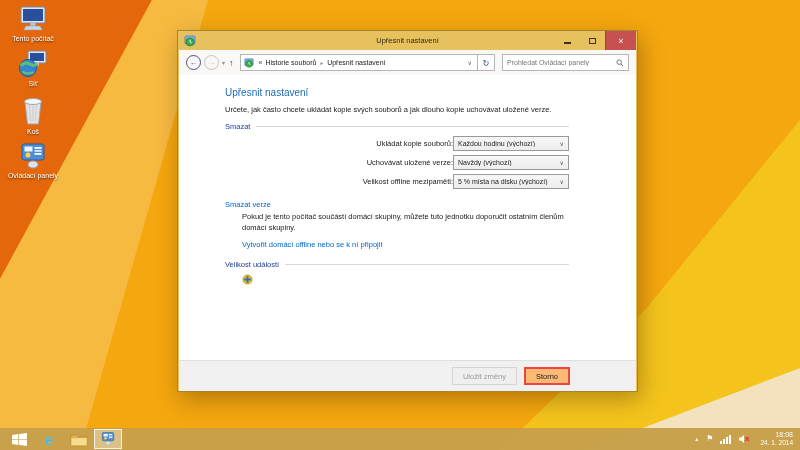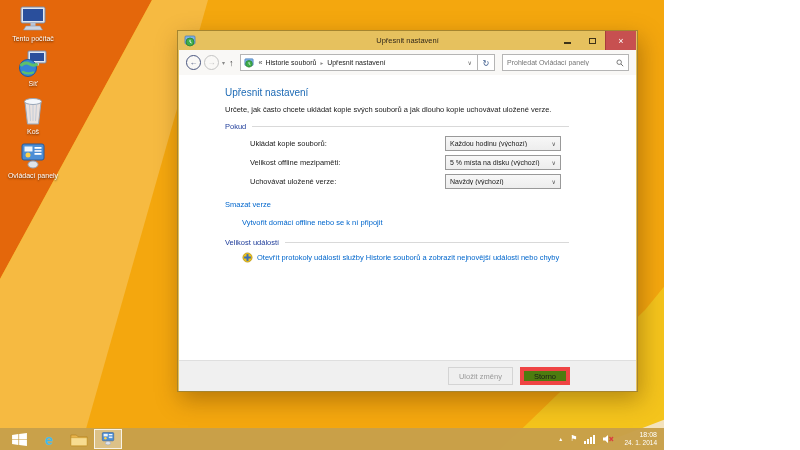--- a/index.html
+++ b/index.html
@@ -1,19 +1,19 @@
 <!DOCTYPE html>
 <html><head>
 <meta charset="utf-8">
 <style>
   * { margin:0; padding:0; box-sizing:border-box; }
   html,body { width:800px; height:450px; overflow:hidden; }
   body { font-family:"Liberation Sans","DejaVu Sans",sans-serif; }
 
-  .screen { position:relative; width:664px; height:450px; background:#f4a70e; overflow:hidden; }
+  .screen { position:relative; width:800px; height:450px; background:#f4a70e; overflow:hidden; }
 
   
   .wp { position:absolute; inset:0; }
   .wp-dark   { background:#e4670b; clip-path:polygon(0 0, 152px 0, 0 279px); }
   .wp-band   { background:#f6ba41; clip-path:polygon(152px 0, 208px 0, 80px 450px, 0 450px, 0 279px); }
   .wp-gold   { background:#f4c41c; clip-path:polygon(645px 310px, 800px 120px, 800px 450px, 500px 450px); }
   .wp-cream  { background:#f3e2bd; clip-path:polygon(585px 450px, 800px 368px, 800px 450px); }
 
   
   .desk-icons { position:absolute; left:2px; top:6px; width:62px; display:flex; flex-direction:column; }
@@ -55,41 +55,41 @@
                      font-family:"Liberation Sans","DejaVu Sans",sans-serif; }
   .searchbox input::placeholder { color:#767676; }
 
   .window-body { position:relative; background:#fff; height:316px; padding:8px 67px 0 46px; }
   .page-h1 { font-size:10px; font-weight:normal; color:#1d6ab5; margin:4px 0 7px; }
   .page-intro { font-size:7.5px; color:#1a1a1a; margin-bottom:8px; }
   .group-hdr { display:flex; align-items:center; margin:6px 0 5px; }
   .group-hdr .ghl { font-size:7.5px; color:#23409c; white-space:nowrap; }
   .group-hdr .gline { flex:1; height:1px; background:#d9d9d9; margin-left:6px; }
 
-  .setting-row { display:flex; align-items:center; justify-content:space-between; margin:4px 8px; height:15px;gap:44px; }
+  .setting-row { display:flex; align-items:center; justify-content:flex-end; margin:4px 0; height:15px; }
   .setting-row .lbl { font-size:7.5px; color:#1a1a1a; margin-left:17px; }
   .combo { width:116px; height:15px; border:1px solid #999; background:linear-gradient(#f7f7f7,#ededed);
            display:flex; align-items:center; padding:0 4px; }
   .combo .cval { flex:1; font-size:7px; color:#1a1a1a; white-space:nowrap; overflow:hidden; }
   .combo .cchev { font-size:6px; color:#555; }
 
   .link { font-size:7.5px; color:#0066cc; text-decoration:none; }
   .right-link-row { text-align:left; margin-top:2px; }
   .indent { margin-left:17px; }
   .hg-text { font-size:7.5px; color:#1a1a1a; line-height:11px; max-width:356px; }
   .evt-row { display:flex; align-items:center; margin-top:3px; }
   .evt-row svg { margin-right:4px; flex:none; }
 
   .footer-bar { position:absolute; left:0; right:0; bottom:0; height:31px; background:#f0f0f0;
                 border-top:1px solid #dfdfdf; display:flex; align-items:center; justify-content:flex-end;
                 padding-right:66px; gap:7px; }
   .btn { height:18px; font-size:7.5px; display:flex; align-items:center; justify-content:center;
          font-family:Liberation Sans, sans-serif; padding:0 10px; }
   .btn-disabled { background:#efefef; border:1px solid #d4d4d4; color:#9a9a9a; }
-  .btn-normal { background:#4d7c0f; border:4px solid #ef4444; color:#1a1a1a; }
+  .btn-normal { background:#fdba74; border:2px solid #ef4444; color:#1a1a1a; }
 
   
   .taskbar { position:absolute; left:0; right:0; bottom:0; height:22px; background:rgba(199,160,74,.97);
              display:flex; align-items:center; padding:0 4px; }
   .tb-item { height:22px; display:flex; align-items:center; justify-content:center; width:30px; }
   .tb-start svg { display:block; }
   .ie-e { font-size:15px; font-weight:bold; color:#3fb7ea; line-height:1; text-shadow:0 0 1px rgba(255,255,255,.4); }
   .tb-active { width:28px; height:20px; background:rgba(255,255,255,.35); border:1px solid rgba(255,255,255,.8); }
   .tray { margin-left:auto; display:flex; align-items:center; gap:7px; padding-right:3px; }
   .tray-glyph { color:#fff; line-height:1; }
@@ -205,65 +205,65 @@
           <path d="M6.2 6.2 L9 9" stroke="#6b6b6b" stroke-width="1.2"></path>
         </svg>
       </div>
     </div>
 
     <div class="window-body">
       <h1 class="page-h1">Upřesnit nastavení</h1>
       <p class="page-intro">Určete, jak často chcete ukládat kopie svých souborů a jak dlouho kopie uchovávat uložené verze.</p>
 
       <div class="group-hdr">
-        <span class="ghl">Pokud</span>
+        <span class="ghl">Smazat</span>
         <span class="gline"></span>
       </div>
 
       <div class="setting-row">
         <span class="lbl">Ukládat kopie souborů:</span>
         <div class="combo">
           <span class="cval">Každou hodinu (výchozí)</span>
           <span class="cchev">∨</span>
         </div>
       </div>
       <div class="setting-row">
+        <span class="lbl">Uchovávat uložené verze:</span>
+        <div class="combo">
+          <span class="cval">Navždy (výchozí)</span>
+          <span class="cchev">∨</span>
+        </div>
+      </div>
+      <div class="setting-row">
         <span class="lbl">Velikost offline mezipaměti:</span>
         <div class="combo">
           <span class="cval">5 % místa na disku (výchozí)</span>
           <span class="cchev">∨</span>
         </div>
       </div>
-      <div class="setting-row">
-        <span class="lbl">Uchovávat uložené verze:</span>
-        <div class="combo">
-          <span class="cval">Navždy (výchozí)</span>
-          <span class="cchev">∨</span>
-        </div>
-      </div>
 
       <div class="right-link-row">
         <a href="#" class="link">Smazat verze</a>
       </div>
 
+      <p class="hg-text indent">Pokud je tento počítač součástí domácí skupiny, můžete tuto jednotku doporučit ostatním členům domácí skupiny.</p>
       <div class="indent">
         <a href="#" class="link">Vytvořit domácí offline nebo se k ní připojit</a>
       </div>
 
       <div class="group-hdr" style="margin-top:9px;">
         <span class="ghl">Velikost událostí</span>
         <span class="gline"></span>
       </div>
       <div class="evt-row indent">
         <svg width="11" height="11" viewBox="0 0 12 12">
           <circle cx="6" cy="6" r="5" fill="#f0c419" stroke="#b38f12" stroke-width="0.8"></circle>
           <rect x="4.9" y="2.3" width="2.2" height="7.4" fill="#3b6fb5"></rect>
           <rect x="2.3" y="4.9" width="7.4" height="2.2" fill="#3b6fb5"></rect>
         </svg>
-        <a href="#" class="link">Otevřít protokoly událostí služby Historie souborů a zobrazit nejnovější události nebo chyby</a>
       </div>
 
       <div class="footer-bar">
         <button class="btn btn-disabled" disabled="">Uložit změny</button>
         <button class="btn btn-normal">Storno</button>
       </div>
     </div>
   </div>
 
   <div class="taskbar">

